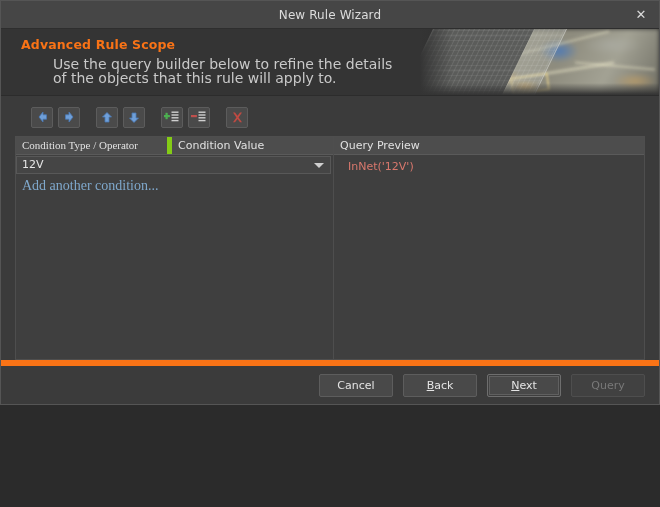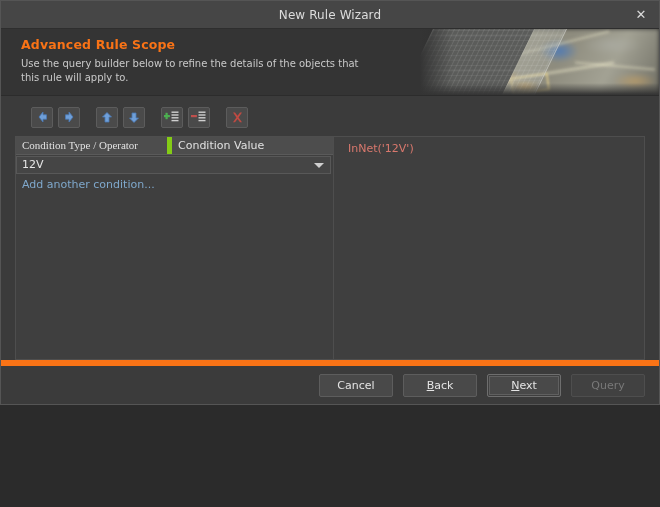--- a/index.html
+++ b/index.html
@@ -77,24 +77,25 @@
     z-index: 5;
   }
   .header-title {
     font-size: 12.5px;
     font-weight: bold;
     color: #f97316;
     margin-bottom: 5px;
     letter-spacing: 0.15px;
   }
   .header-desc {
-    font-size: 10px;
+    font-size: 14px;
     color: #c9c9c9;
     line-height: 14px;
     max-width: 355px;
+    margin-left: 32px;
   }
   .banner {
     position: absolute;
     right: 0; top: 0;
     width: 252px;
     height: 66px;
     overflow: hidden;
   }
   .banner-photo {
     position: absolute;
@@ -299,25 +300,26 @@
     top: 50%;
     margin-top: -2px;
     width: 0; height: 0;
     border-left: 5px solid transparent;
     border-right: 5px solid transparent;
     border-top: 5px solid #cfcfcf;
     cursor: pointer;
   }
   .add-link {
     display: block;
-    font-size: 11px;
+    font-size: 14px;
     color: #7fa8cc;
     padding: 4px 0 0 6px;
     cursor: pointer;
     white-space: nowrap;
+    font-family: Liberation Serif, serif;
   }
 
   .query-text {
     font-size: 11px;
     color: #d9786d;
     padding: 5px 0 0 14px;
     white-space: nowrap;
   }
 
   
@@ -466,20 +468,23 @@
             <div class="cond-value">
               <span class="val">12V</span>
               <span class="arrow"></span>
             </div>
           </div>
           <div class="add-link">Add another condition...</div>
         </div>
       </div>
 
       <div class="panel-right">
+        <div class="hdr-row">
+          <div class="hdr-cell cq">Query Preview</div>
+        </div>
         <div class="grid-body">
           <div class="query-text">InNet('12V')</div>
         </div>
       </div>
 
     </div>
   </div>
 
   <div class="footer">
     <button class="btn">Cancel</button>

